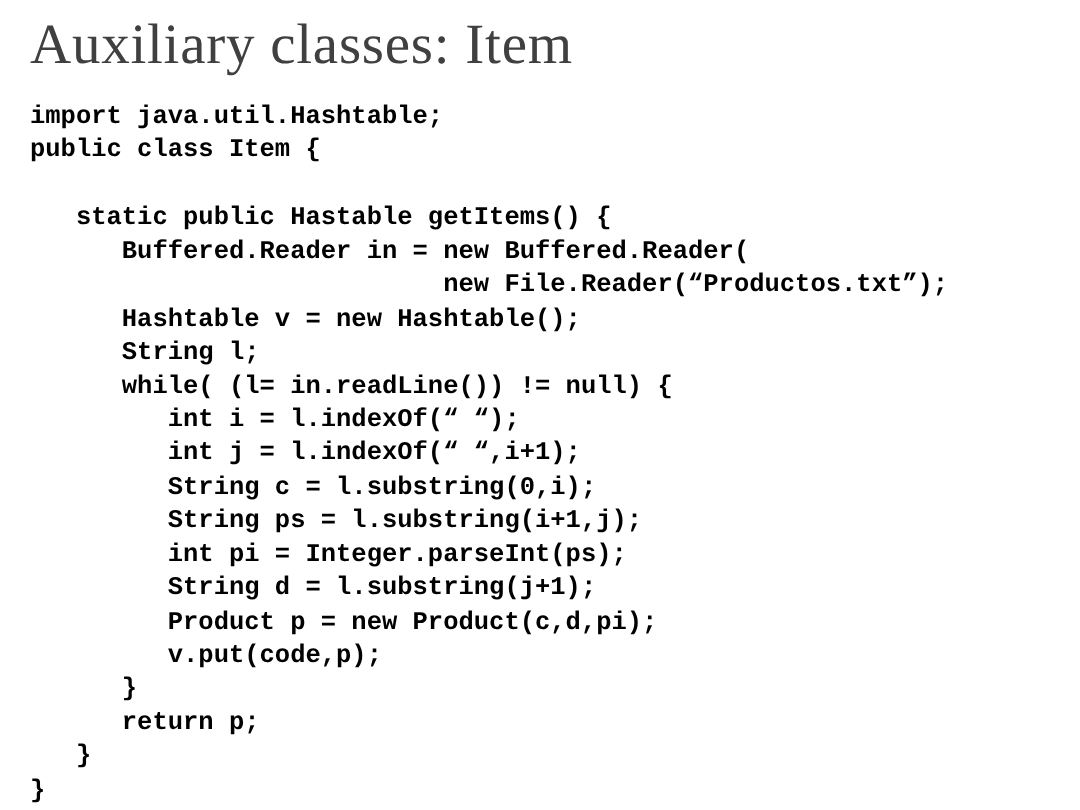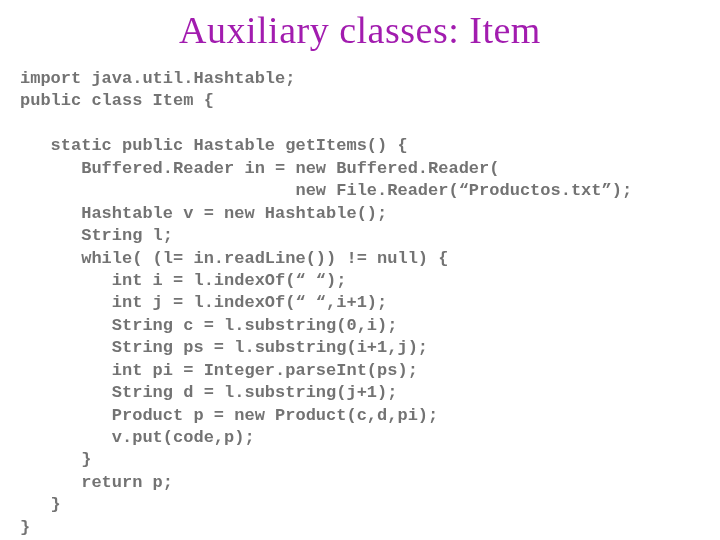--- a/index.html
+++ b/index.html
@@ -11,34 +11,33 @@
     font-family: "Times New Roman", Times, serif;
     overflow: hidden;
   }
   .slide {
     width: 720px;
     height: 540px;
     box-sizing: border-box;
     padding: 8px 20px 10px 20px;
   }
   .title {
-    text-align: center;
-    color: #a21caf;
+    color: #404040;
     font-size: 38px;
     font-weight: normal;
     margin: 0 0 16px 0;
     letter-spacing: 0.5px;
   }
   pre.code {
     margin: 0;
     font-family: "Courier New", Courier, monospace;
     font-weight: bold;
     font-size: 17px;
     line-height: 1.32;
-    color: #737373;
+    color: #000000;
     white-space: pre;
   }
 </style>
 </head>
 <body>
 
 <div class="slide">
   <h1 class="title">Auxiliary classes: Item</h1>
   <pre class="code">import java.util.Hashtable;
 public class Item {

